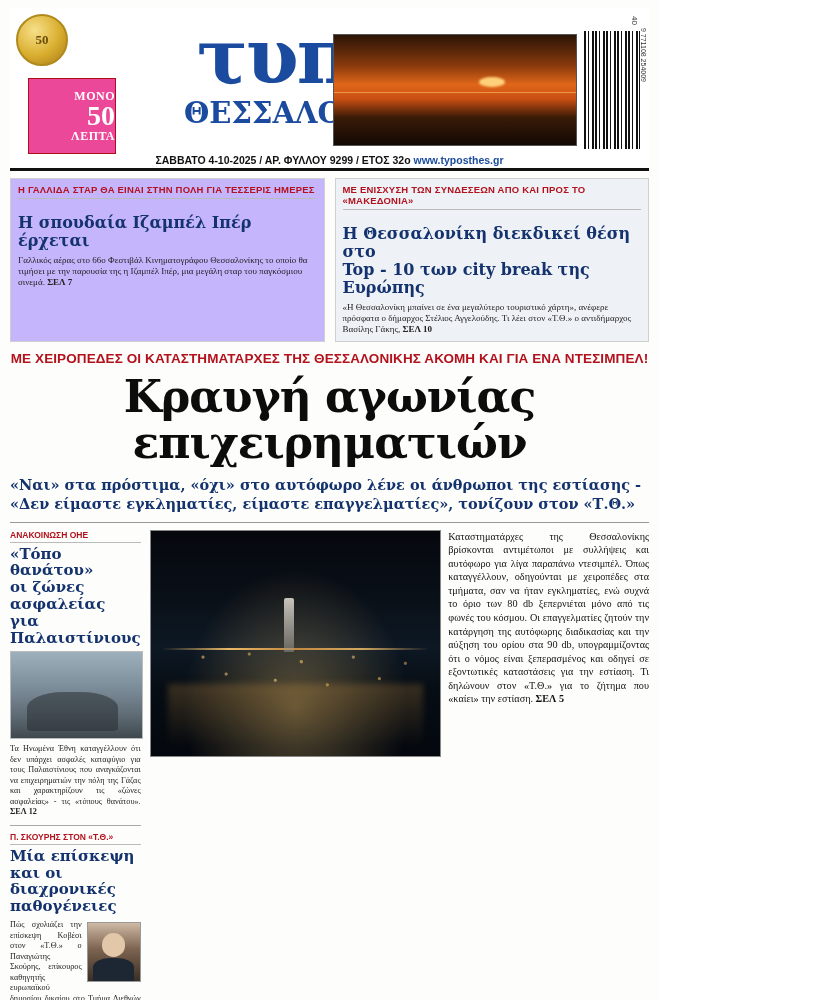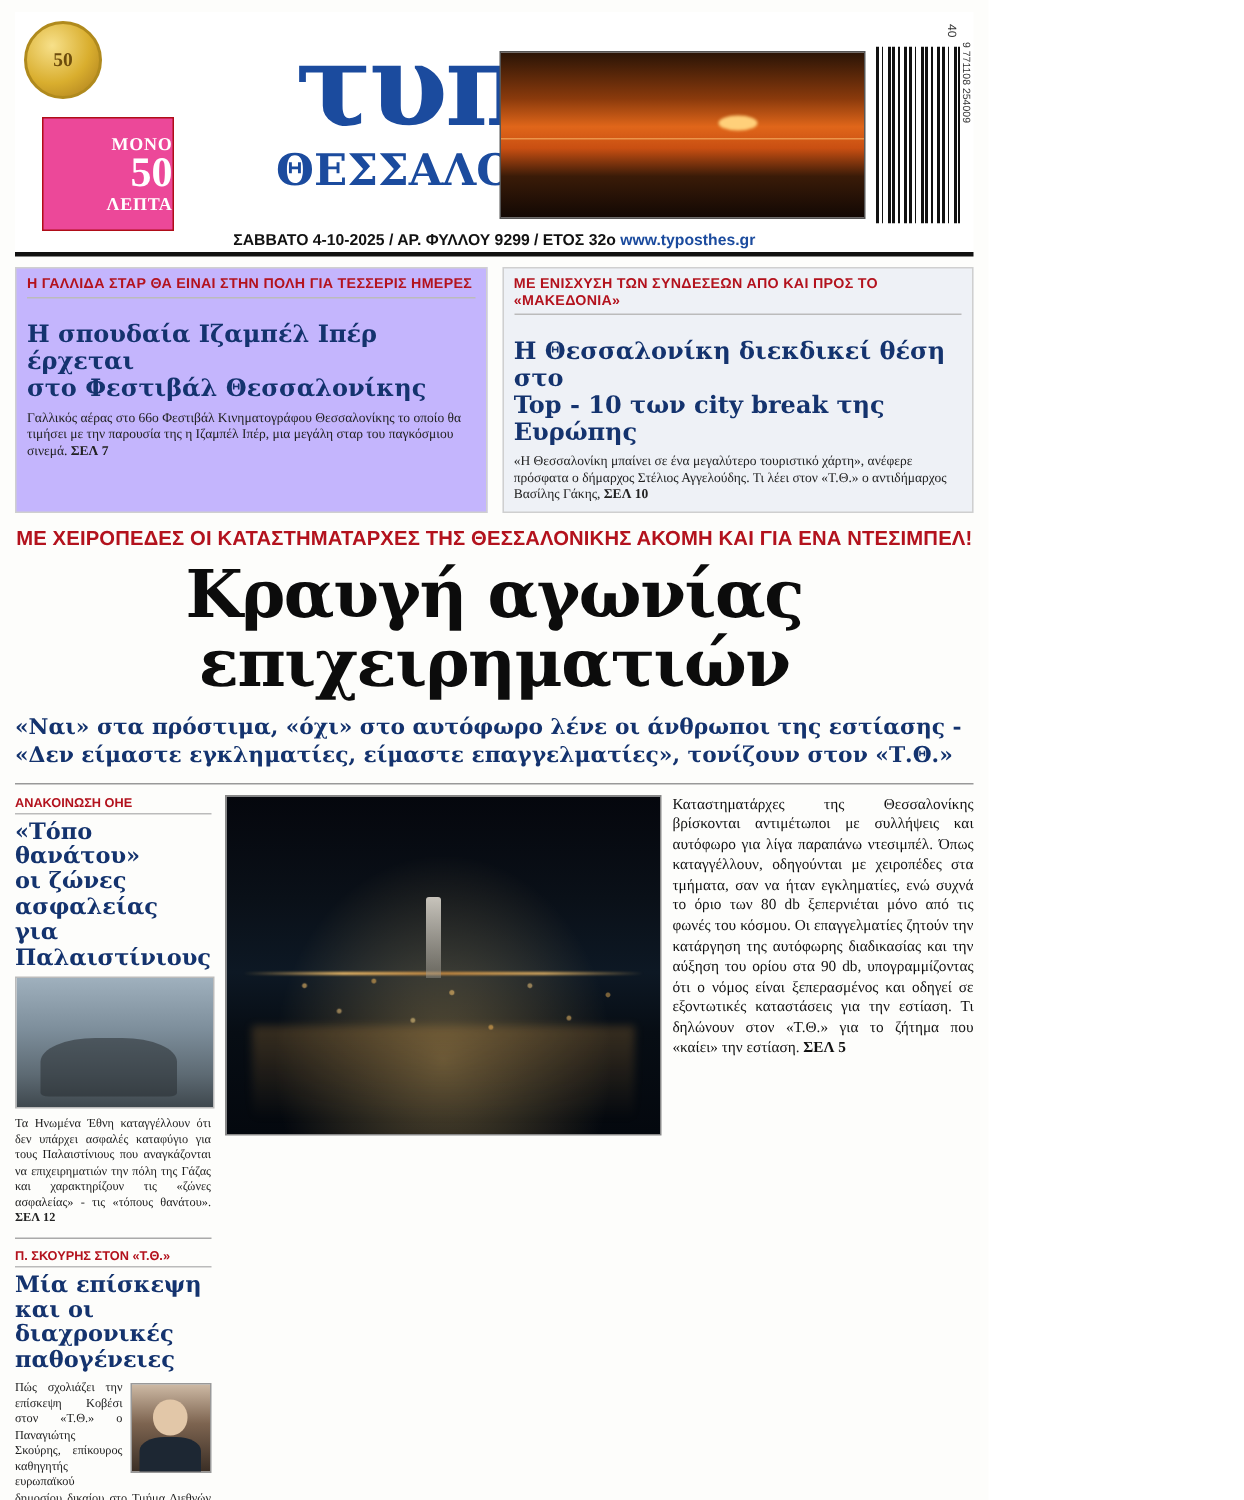--- a/index.html
+++ b/index.html
@@ -277,21 +277,20 @@
       <span class="site">www.typosthes.gr</span>
     </div>
   </div>
 
   <div class="teasers">
 
     <div class="teaser">
       <div class="teaser-kicker">Η ΓΑΛΛΙΔΑ ΣΤΑΡ ΘΑ ΕΙΝΑΙ ΣΤΗΝ ΠΟΛΗ ΓΙΑ ΤΕΣΣΕΡΙΣ ΗΜΕΡΕΣ</div>
       <div class="teaser-head">
         <span>Η σπουδαία Ιζαμπέλ Ιπέρ έρχεται</span>
-        <span class="l2">στο Φεστιβάλ Θεσσαλονίκης</span>
       </div>
       <div class="teaser-body">
         <span>Γαλλικός αέρας στο 66ο Φεστιβάλ Κινηματογράφου Θεσσαλονίκης το οποίο θα τιμήσει με την παρουσία της η Ιζαμπέλ Ιπέρ, μια μεγάλη σταρ του παγκόσμιου σινεμά.</span>
         <span class="sel">ΣΕΛ 7</span>
       </div>
     </div>
 
     <div class="teaser right">
       <div class="teaser-kicker">ΜΕ ΕΝΙΣΧΥΣΗ ΤΩΝ ΣΥΝΔΕΣΕΩΝ ΑΠΟ ΚΑΙ ΠΡΟΣ ΤΟ «ΜΑΚΕΔΟΝΙΑ»</div>
       <div class="teaser-head">

